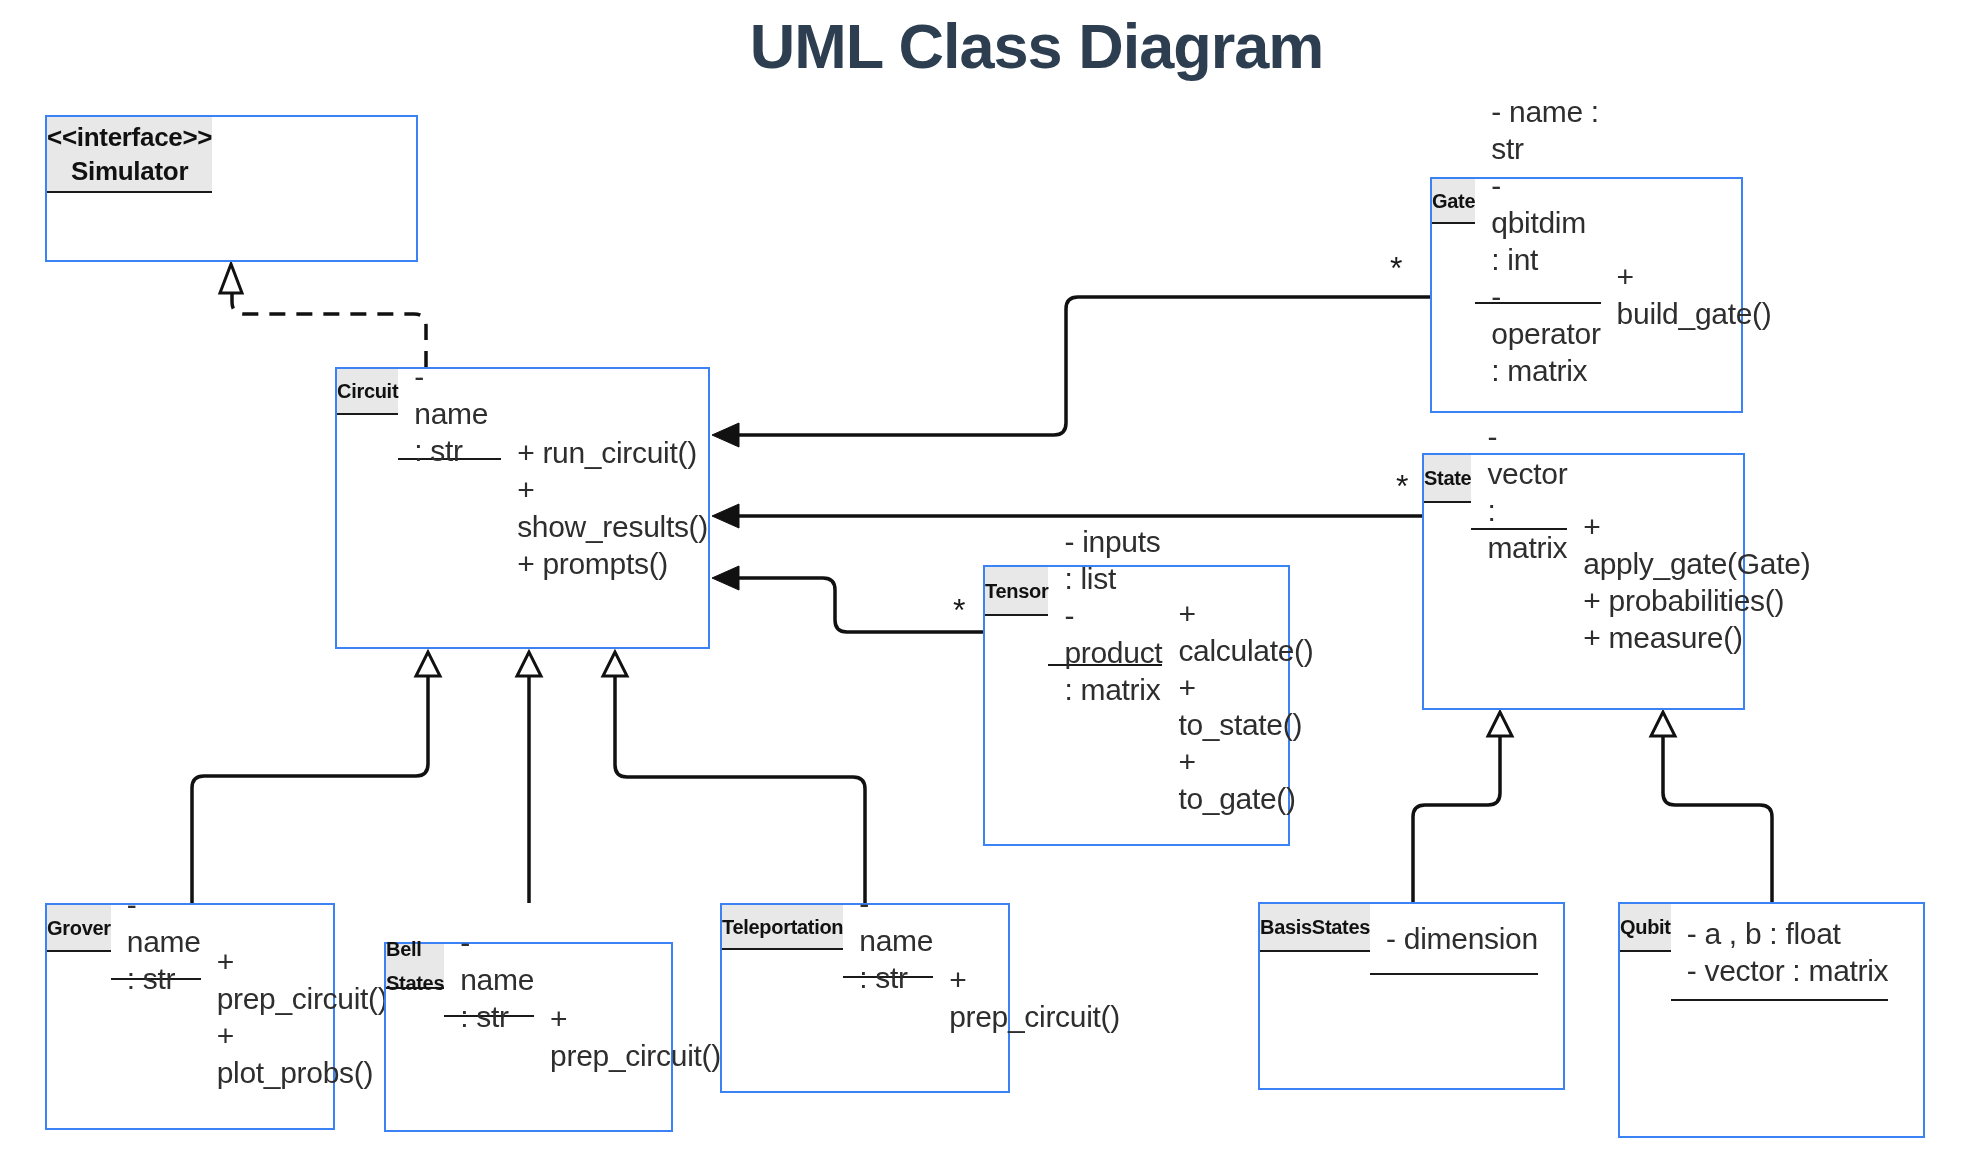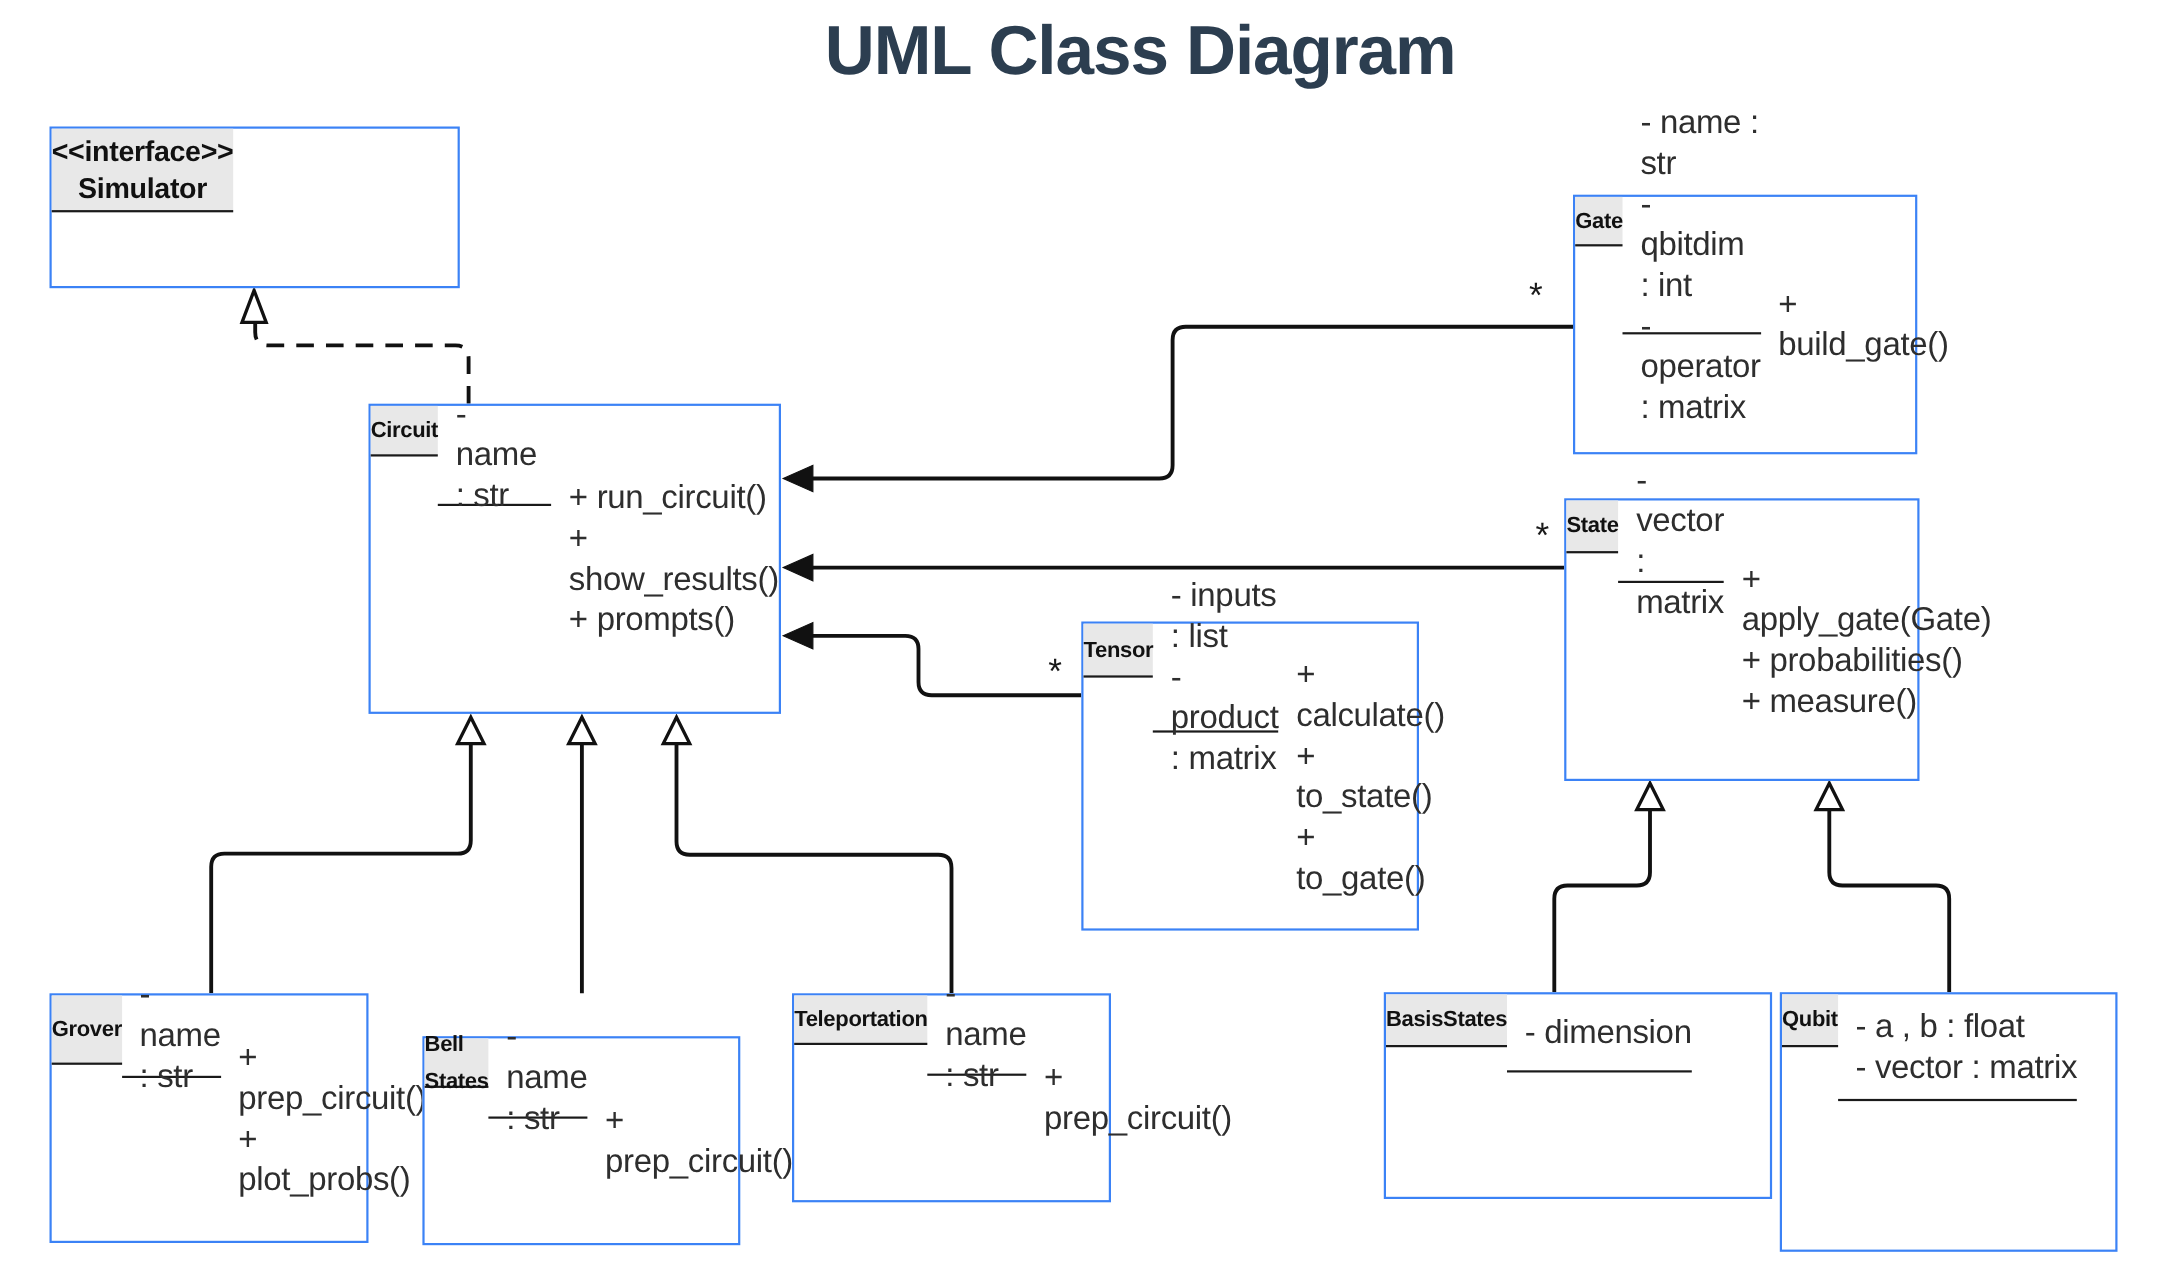--- a/index.html
+++ b/index.html
@@ -21,26 +21,26 @@
   #box-simulator .hd{height:76px;font-size:26px;}
   #box-circuit{left:335px;top:367px;width:375px;height:282px}
   #box-circuit .hd{height:46px}   #box-circuit .at{height:91px}
   #box-gate{left:1430px;top:177px;width:313px;height:236px}
   #box-gate .hd{height:45px}      #box-gate .at{height:125px}
   #box-state{left:1422px;top:453px;width:323px;height:257px}
   #box-state .hd{height:48px}     #box-state .at{height:75px}
   #box-tensor{left:983px;top:565px;width:307px;height:281px}
   #box-tensor .hd{height:49px}    #box-tensor .at{height:99px}
   #box-grover{left:45px;top:903px;width:290px;height:227px}
-  #box-grover .hd{height:63px}    #box-grover .at{height:75px}
+  #box-grover .hd{height:47px}    #box-grover .at{height:75px}
   #box-bell{left:384px;top:942px;width:289px;height:190px}
   #box-bell .hd{height:45px}      #box-bell .at{height:73px}
   #box-tele{left:720px;top:903px;width:290px;height:190px}
   #box-tele .hd{height:45px}      #box-tele .at{height:73px}
-  #box-basis{left:1258px;top:902px;width:353px;height:188px}
+  #box-basis{left:1258px;top:902px;width:307px;height:188px}
   #box-basis .hd{height:48px}     #box-basis .at{height:71px}
   #box-qubit{left:1618px;top:902px;width:307px;height:236px}
   #box-qubit .hd{height:48px}     #box-qubit .at{height:97px}
   svg.overlay{position:absolute;left:0;top:0;pointer-events:none;}
   .conn{fill:none;stroke:#111111;stroke-width:3.5px;}
   .dashed{stroke-dasharray:16 11;}
   .tri{fill:#ffffff;stroke:#111111;stroke-width:3px;stroke-linejoin:miter;}
   .arrow{fill:#111111;stroke:#111111;stroke-width:1px;}
   .mult{position:absolute;font-size:32px;color:#1a1a1a;}
   #mult-gate{left:1390px;top:250px;}

